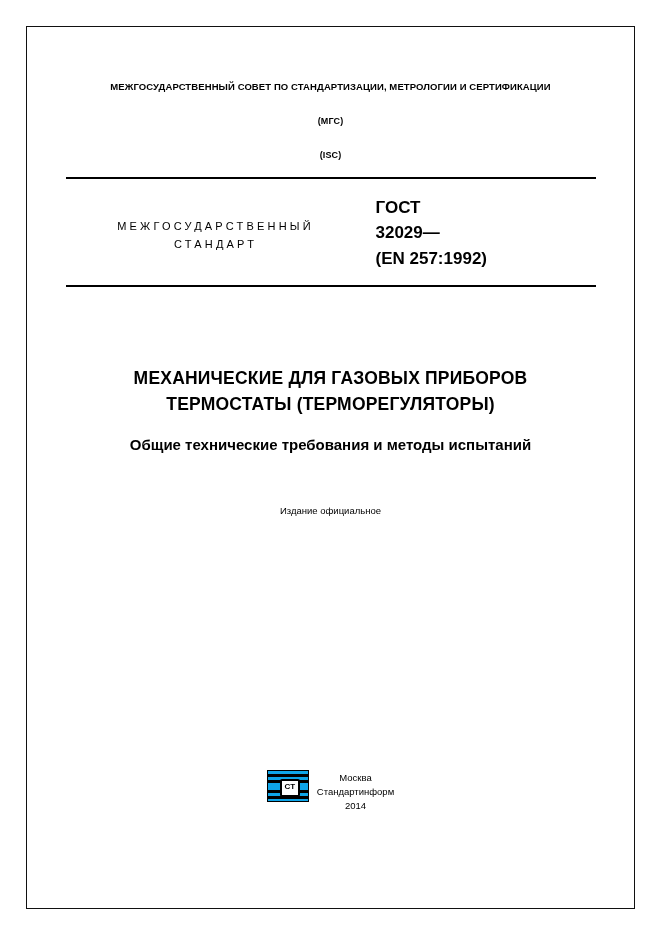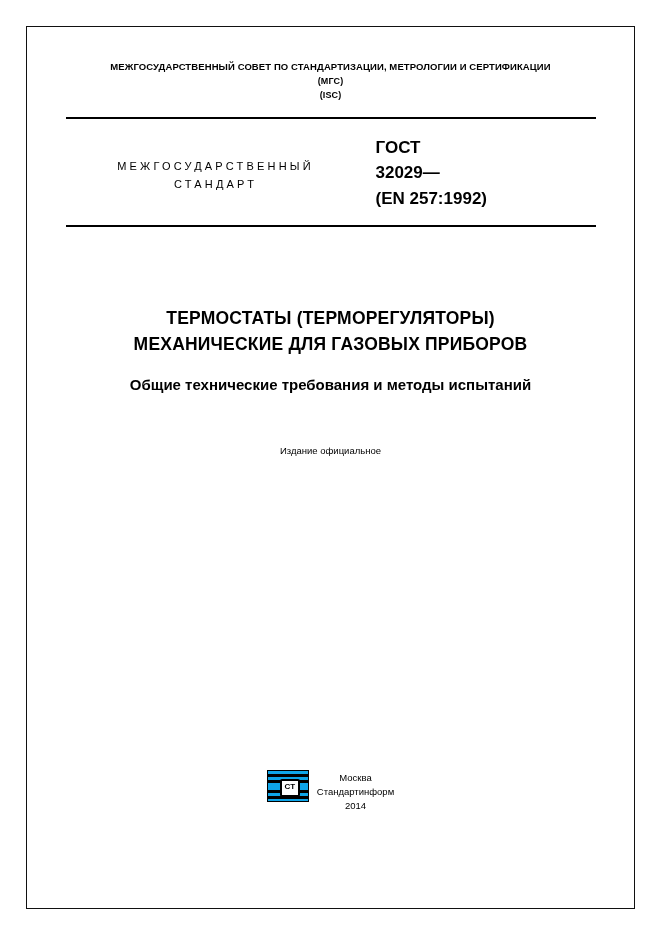--- a/index.html
+++ b/index.html
@@ -38,21 +38,21 @@
   }
   
   .council {
     text-align: center;
     font-size: 9.5px;
     font-weight: bold;
     line-height: 1.55;
     letter-spacing: 0.1px;
     padding: 0 18px;
   }
-  .council div { white-space: nowrap; }
+  .council div { white-space: nowrap; margin-top: 20px; }
   .council .small { font-size: 9px; }
 
   .rule {
     margin: 14px auto 0 auto;
     width: 530px;
     border-top: 2px solid #000;
   }
   .rule.bottom {
     margin-top: 0;
   }
@@ -190,22 +190,22 @@
       <div class="band-right">
         <div>ГОСТ</div>
         <div>32029—</div>
         <div>(EN 257:1992)</div>
       </div>
     </div>
 
     <div class="rule bottom"></div>
 
     <div class="maintitle">
+      <div>МЕХАНИЧЕСКИЕ ДЛЯ ГАЗОВЫХ ПРИБОРОВ</div>
       <div>ТЕРМОСТАТЫ (ТЕРМОРЕГУЛЯТОРЫ)</div>
-      <div>МЕХАНИЧЕСКИЕ ДЛЯ ГАЗОВЫХ ПРИБОРОВ</div>
     </div>
 
     <div class="subtitle">Общие технические требования и методы испытаний</div>
 
 
     <div class="official">Издание официальное</div>
 
   </div>
 
   <div class="publisher">

